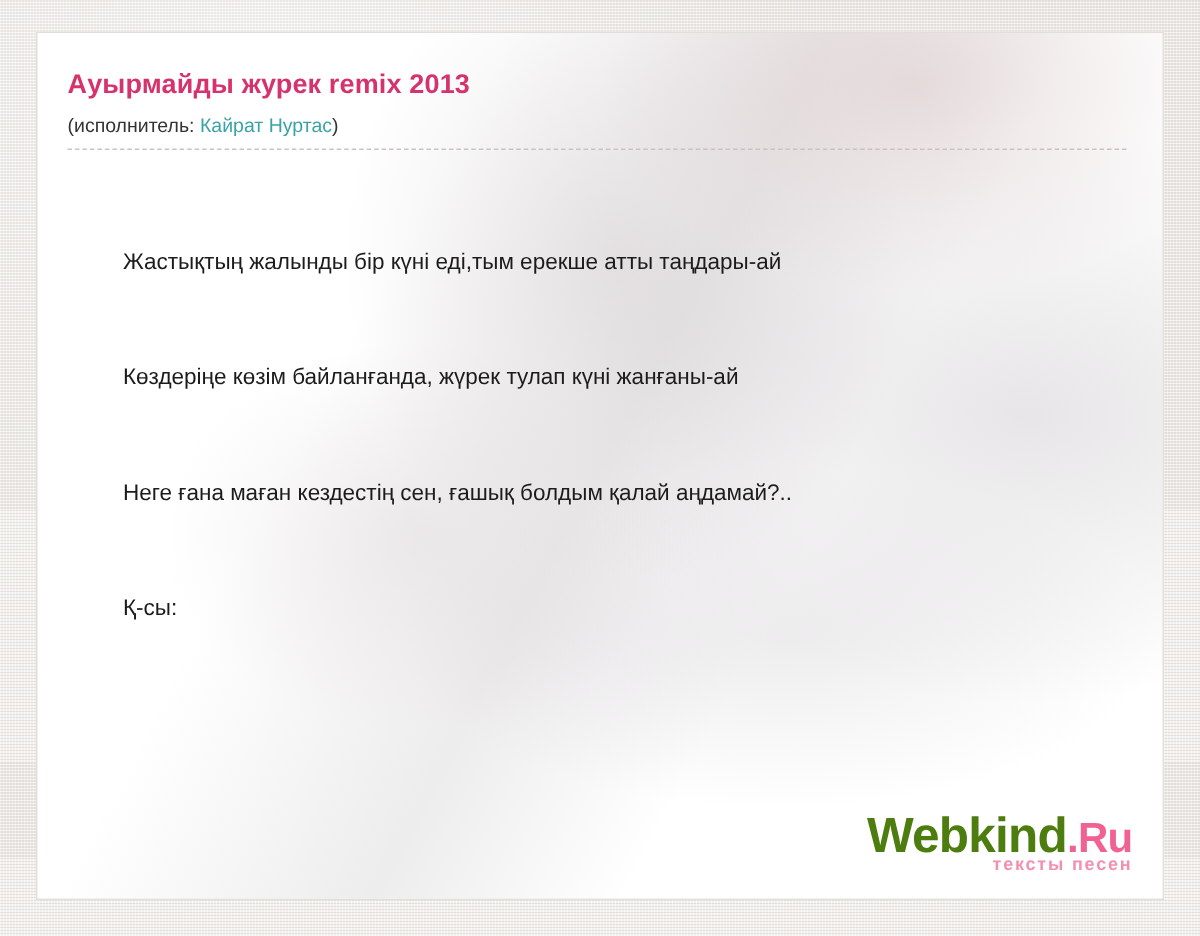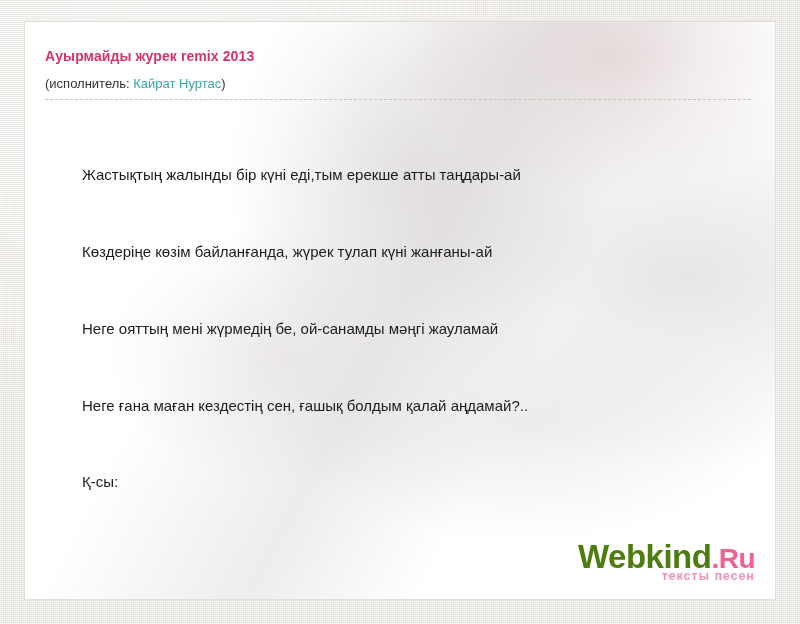--- a/index.html
+++ b/index.html
@@ -54,21 +54,21 @@
       linear-gradient(180deg, rgba(255,255,255,0) 72%, rgba(255,255,255,0.9) 90%);
   }
 
   .card-inner {
     position: relative;
     padding: 21px 24px 0 20px;
   }
 
   .song-title {
     color: #d6336c;
-    font-size: 14px;
+    font-size: 18px;
     font-weight: bold;
     line-height: 26px;
     margin: 0 0 6px 0;
     letter-spacing: 0.1px;
   }
 
   .artist-line {
     font-size: 13px;
     color: #333333;
     line-height: 17px;
@@ -127,21 +127,20 @@
 
     <h1 class="song-title">Ауырмайды журек remix 2013</h1>
 
     <div class="artist-line">
       <span>(исполнитель: </span><a class="artist-link" href="#">Кайрат Нуртас</a><span>)</span>
     </div>
 
     <div class="lyrics">
       <span class="lyric-line">Жастықтың жалынды бір күні еді,тым ерекше атты таңдары-ай</span>
       <span class="lyric-line">Көздеріңе көзім байланғанда, жүрек тулап күні жанғаны-ай</span>
-      <span class="lyric-line">Неге ояттың мені жүрмедің бе, ой-санамды мәңгі жауламай</span>
       <span class="lyric-line">Неге ғана маған кездестің сен, ғашық болдым қалай аңдамай?..</span>
       <span class="lyric-line">Қ-сы:</span>
       
       
       
       
       
       
       
       

